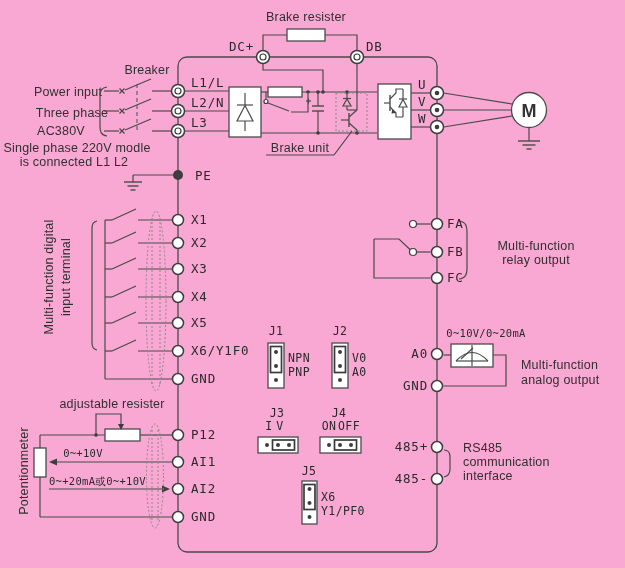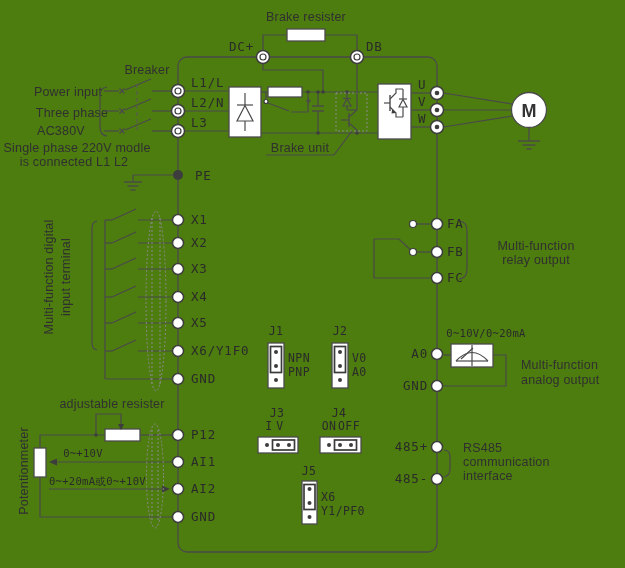--- a/index.html
+++ b/index.html
@@ -1,16 +1,16 @@
 <!DOCTYPE html>
 <html><head>
 <meta charset="utf-8">
 <style>
   html,body{margin:0;padding:0;background:#ffffff;}
-  .stage{width:625px;height:568px;background:#4d7c0f;position:relative;font-family:"Liberation Sans",sans-serif;}
+  .stage{width:625px;height:568px;background:#f9a8d4;position:relative;font-family:"Liberation Sans",sans-serif;}
   svg{display:block;}
   .w{stroke:#4a4a4a;stroke-width:1.2;fill:none;}
   .w2{stroke:#4a4a4a;stroke-width:1.4;fill:none;}
   .box{stroke:#4a4a4a;stroke-width:1.3;fill:#ffffff;}
   .boxn{stroke:#4a4a4a;stroke-width:1.3;fill:none;}
   .cap{stroke:#3a3a3a;stroke-width:1.7;fill:none;}
   .dsh{stroke:#5a5a5a;stroke-width:1.1;fill:none;stroke-dasharray:4 3;}
   .shield{stroke:#8a8a8a;stroke-width:1;fill:none;stroke-dasharray:2 2;}
   .term{fill:#ffffff;stroke:#3d3d3d;stroke-width:1.5;}
   .termI{fill:#ffffff;stroke:#3d3d3d;stroke-width:1.2;}

